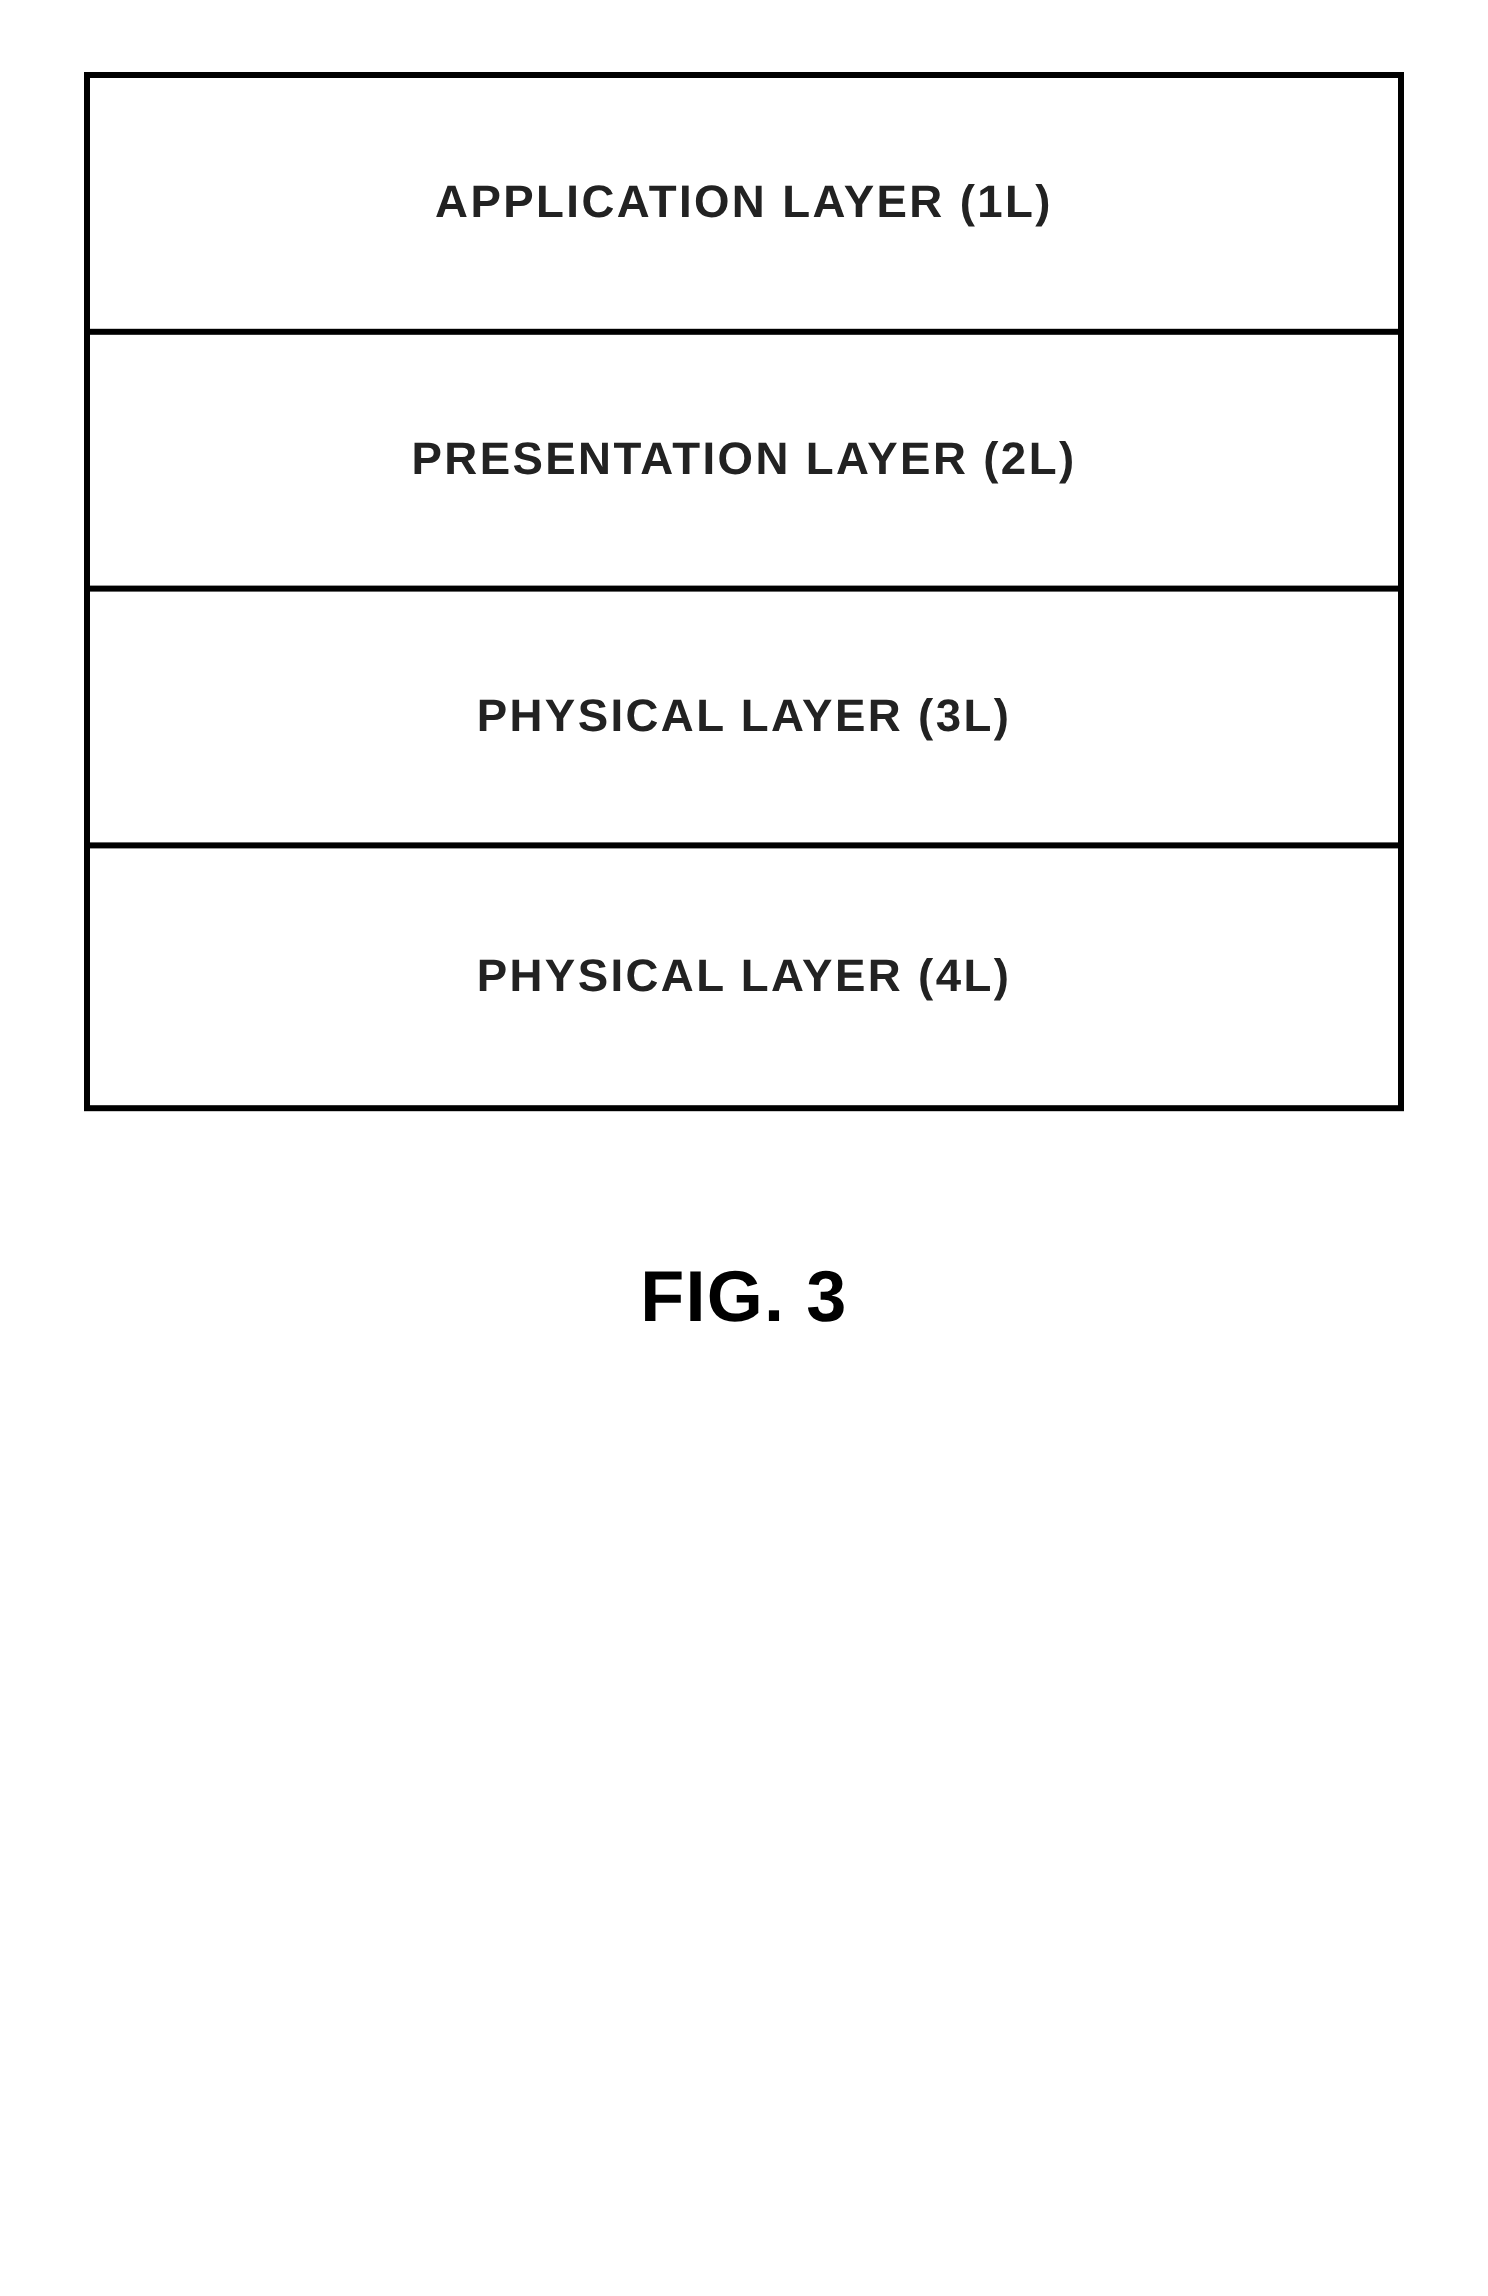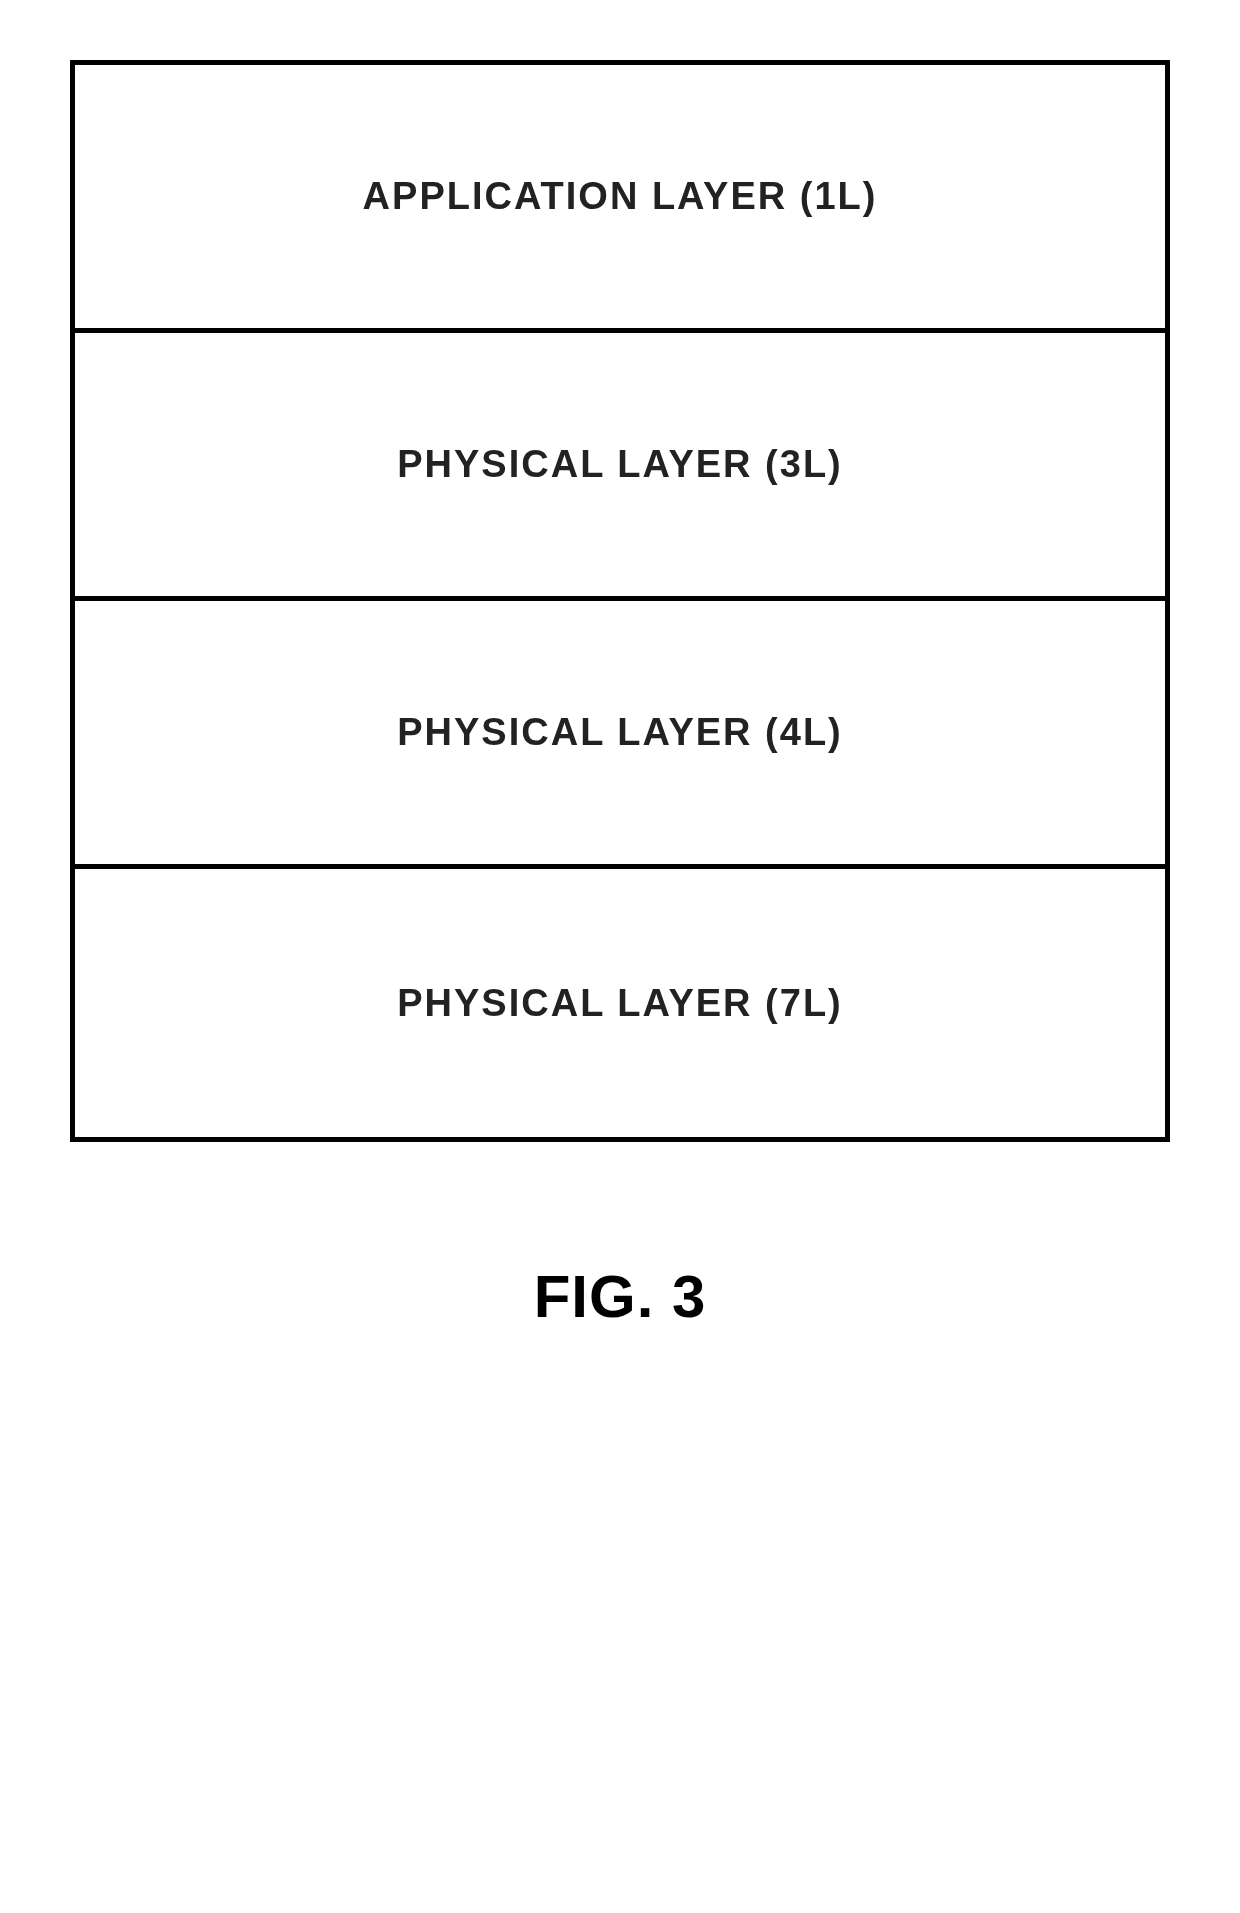--- a/index.html
+++ b/index.html
@@ -16,21 +16,21 @@
       flex-direction: column;
       align-items: center;
       padding-top: 40px;
     }
     .layer-stack {
       width: 1100px;
       border: 5px solid #000;
       margin-top: 20px;
     }
     .layer-row {
-      height: 268px;
+      height: 214px;
       display: flex;
       align-items: center;
       justify-content: center;
       border-bottom: 5px solid #000;
     }
     .layer-row:last-child {
       border-bottom: none;
     }
     .layer-label {
       font-size: 38px;
@@ -47,23 +47,23 @@
     }
   </style>
 </head>
 <body>
 
 <div class="layer-stack">
   <div class="layer-row">
     <span class="layer-label">APPLICATION LAYER (1L)</span>
   </div>
   <div class="layer-row">
+    <span class="layer-label">PRESENTATION LAYER (2L)</span>
+  </div>
+  <div class="layer-row">
     <span class="layer-label">PHYSICAL LAYER (3L)</span>
   </div>
   <div class="layer-row">
     <span class="layer-label">PHYSICAL LAYER (4L)</span>
-  </div>
-  <div class="layer-row">
-    <span class="layer-label">PHYSICAL LAYER (7L)</span>
   </div>
 </div>
 
 <div class="figure-caption">FIG. 3</div>
 
 </body></html>

